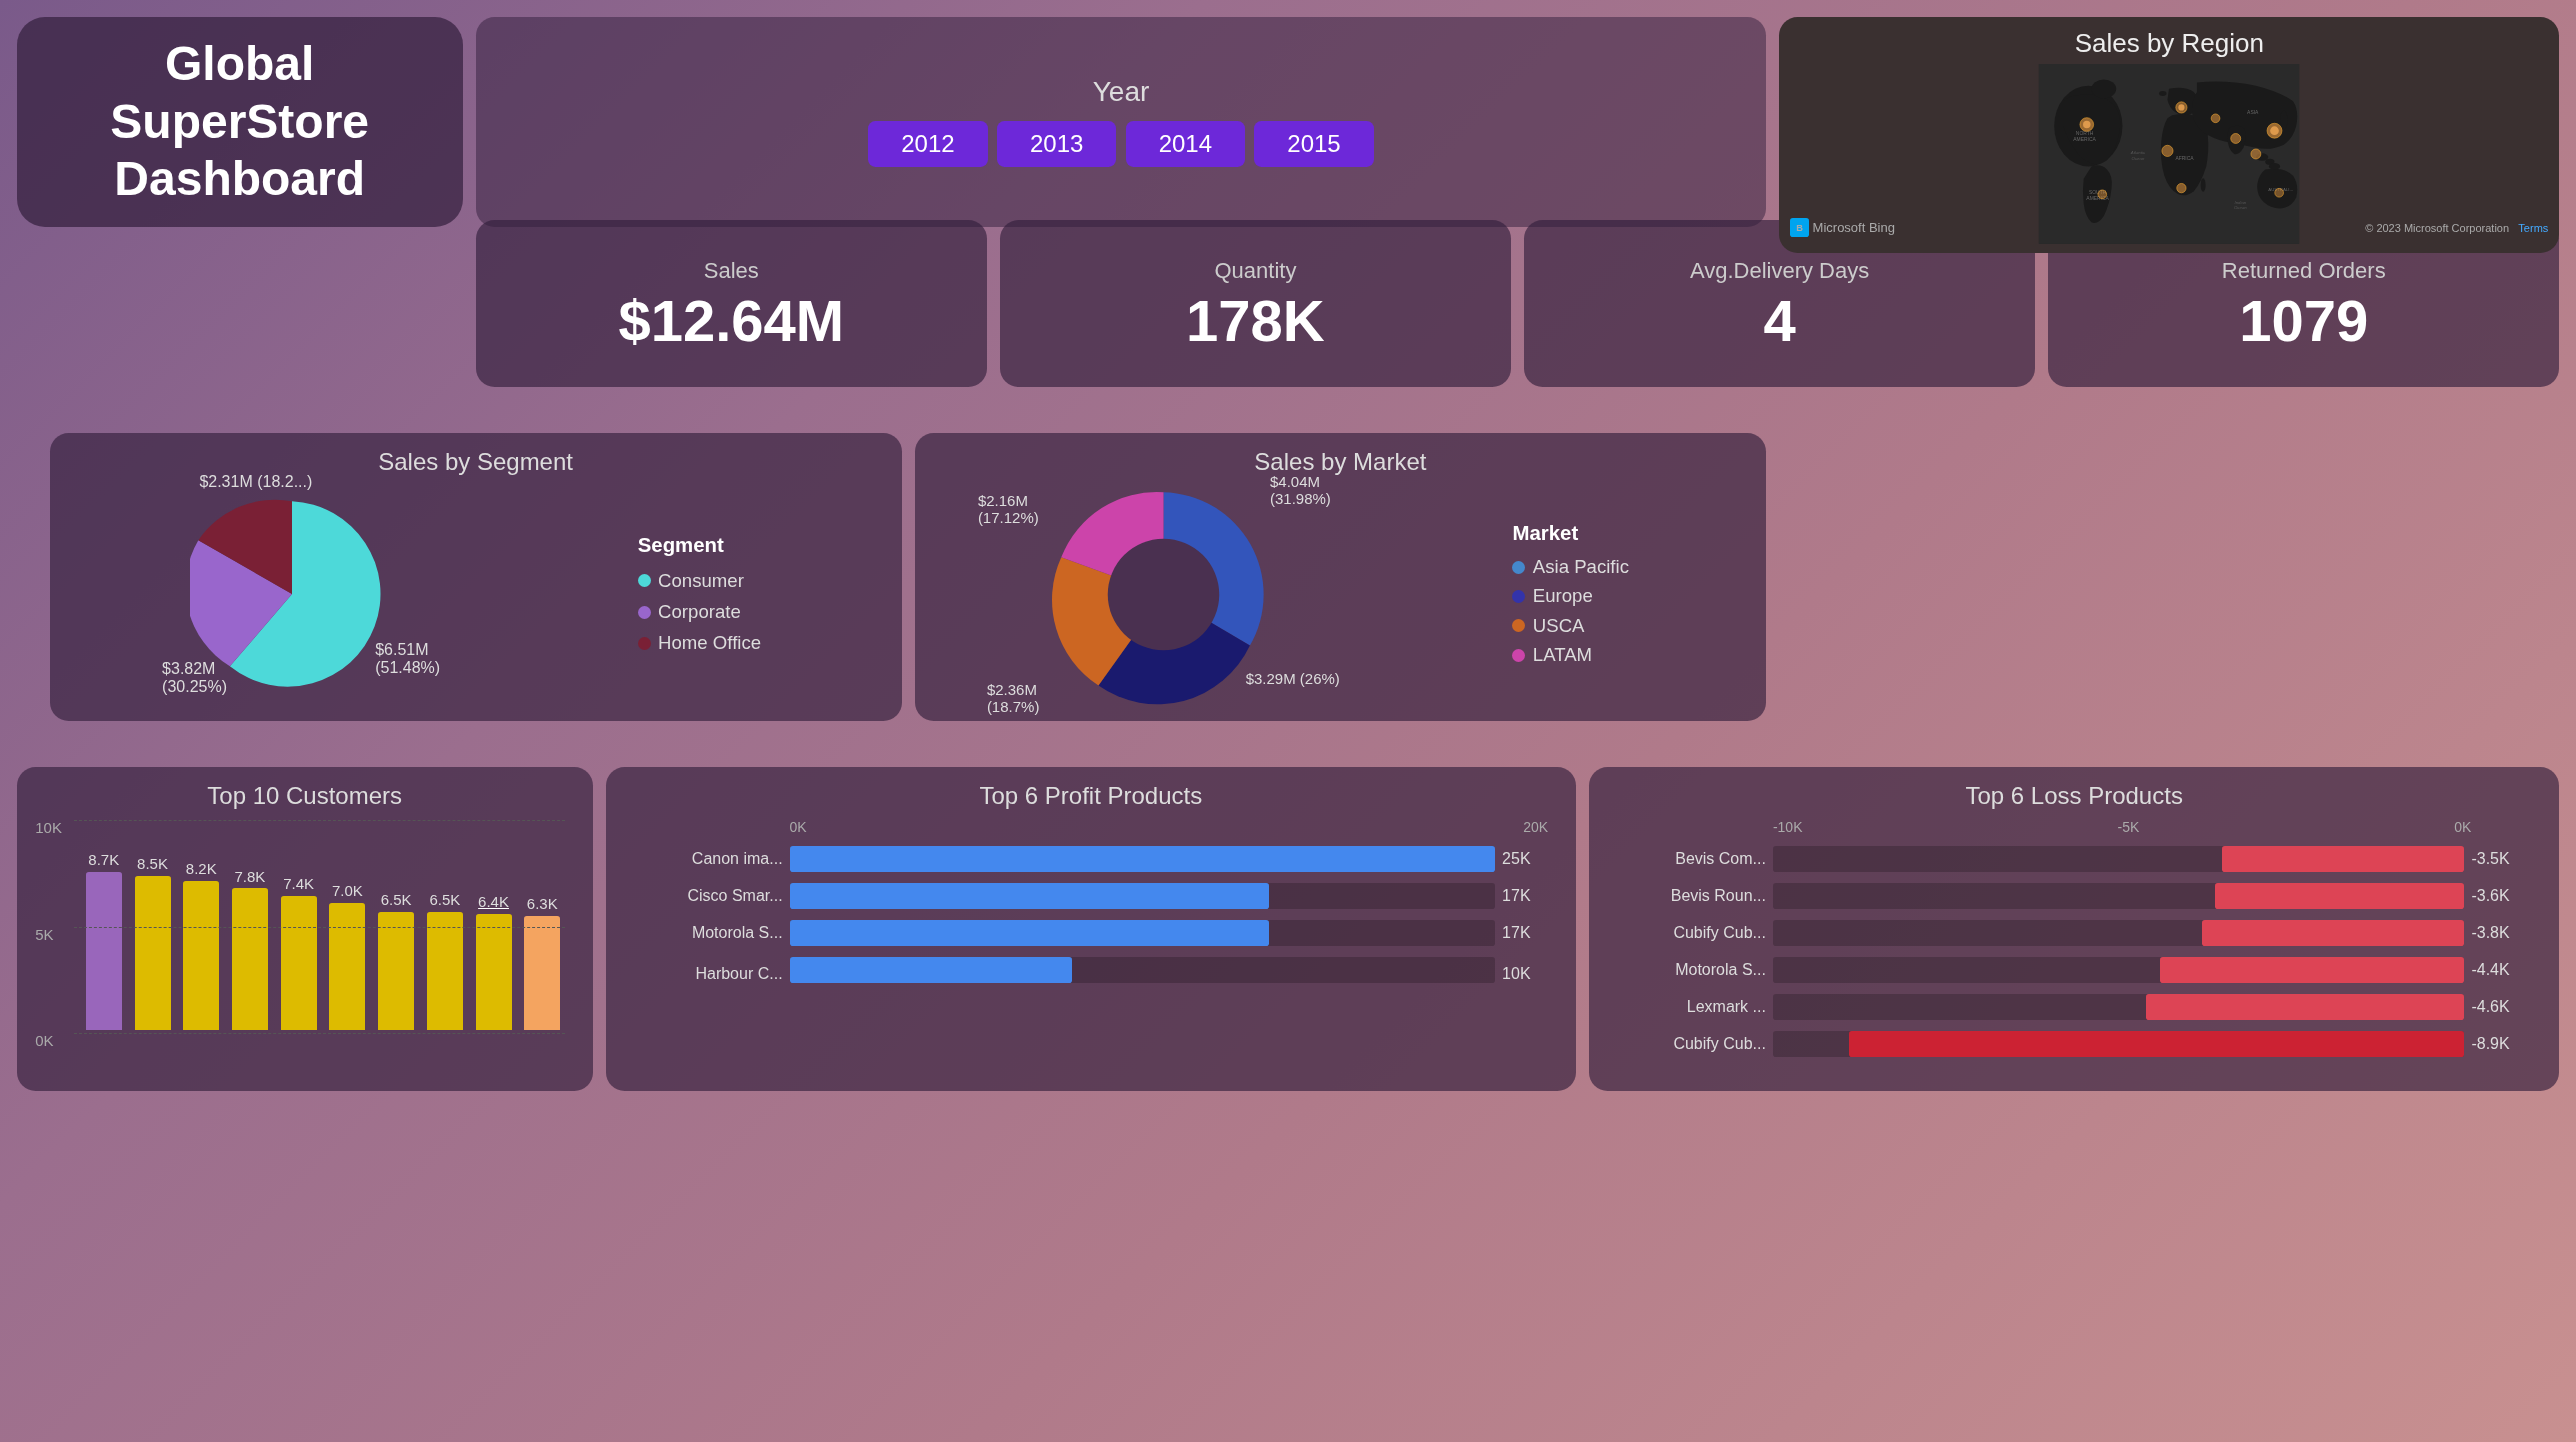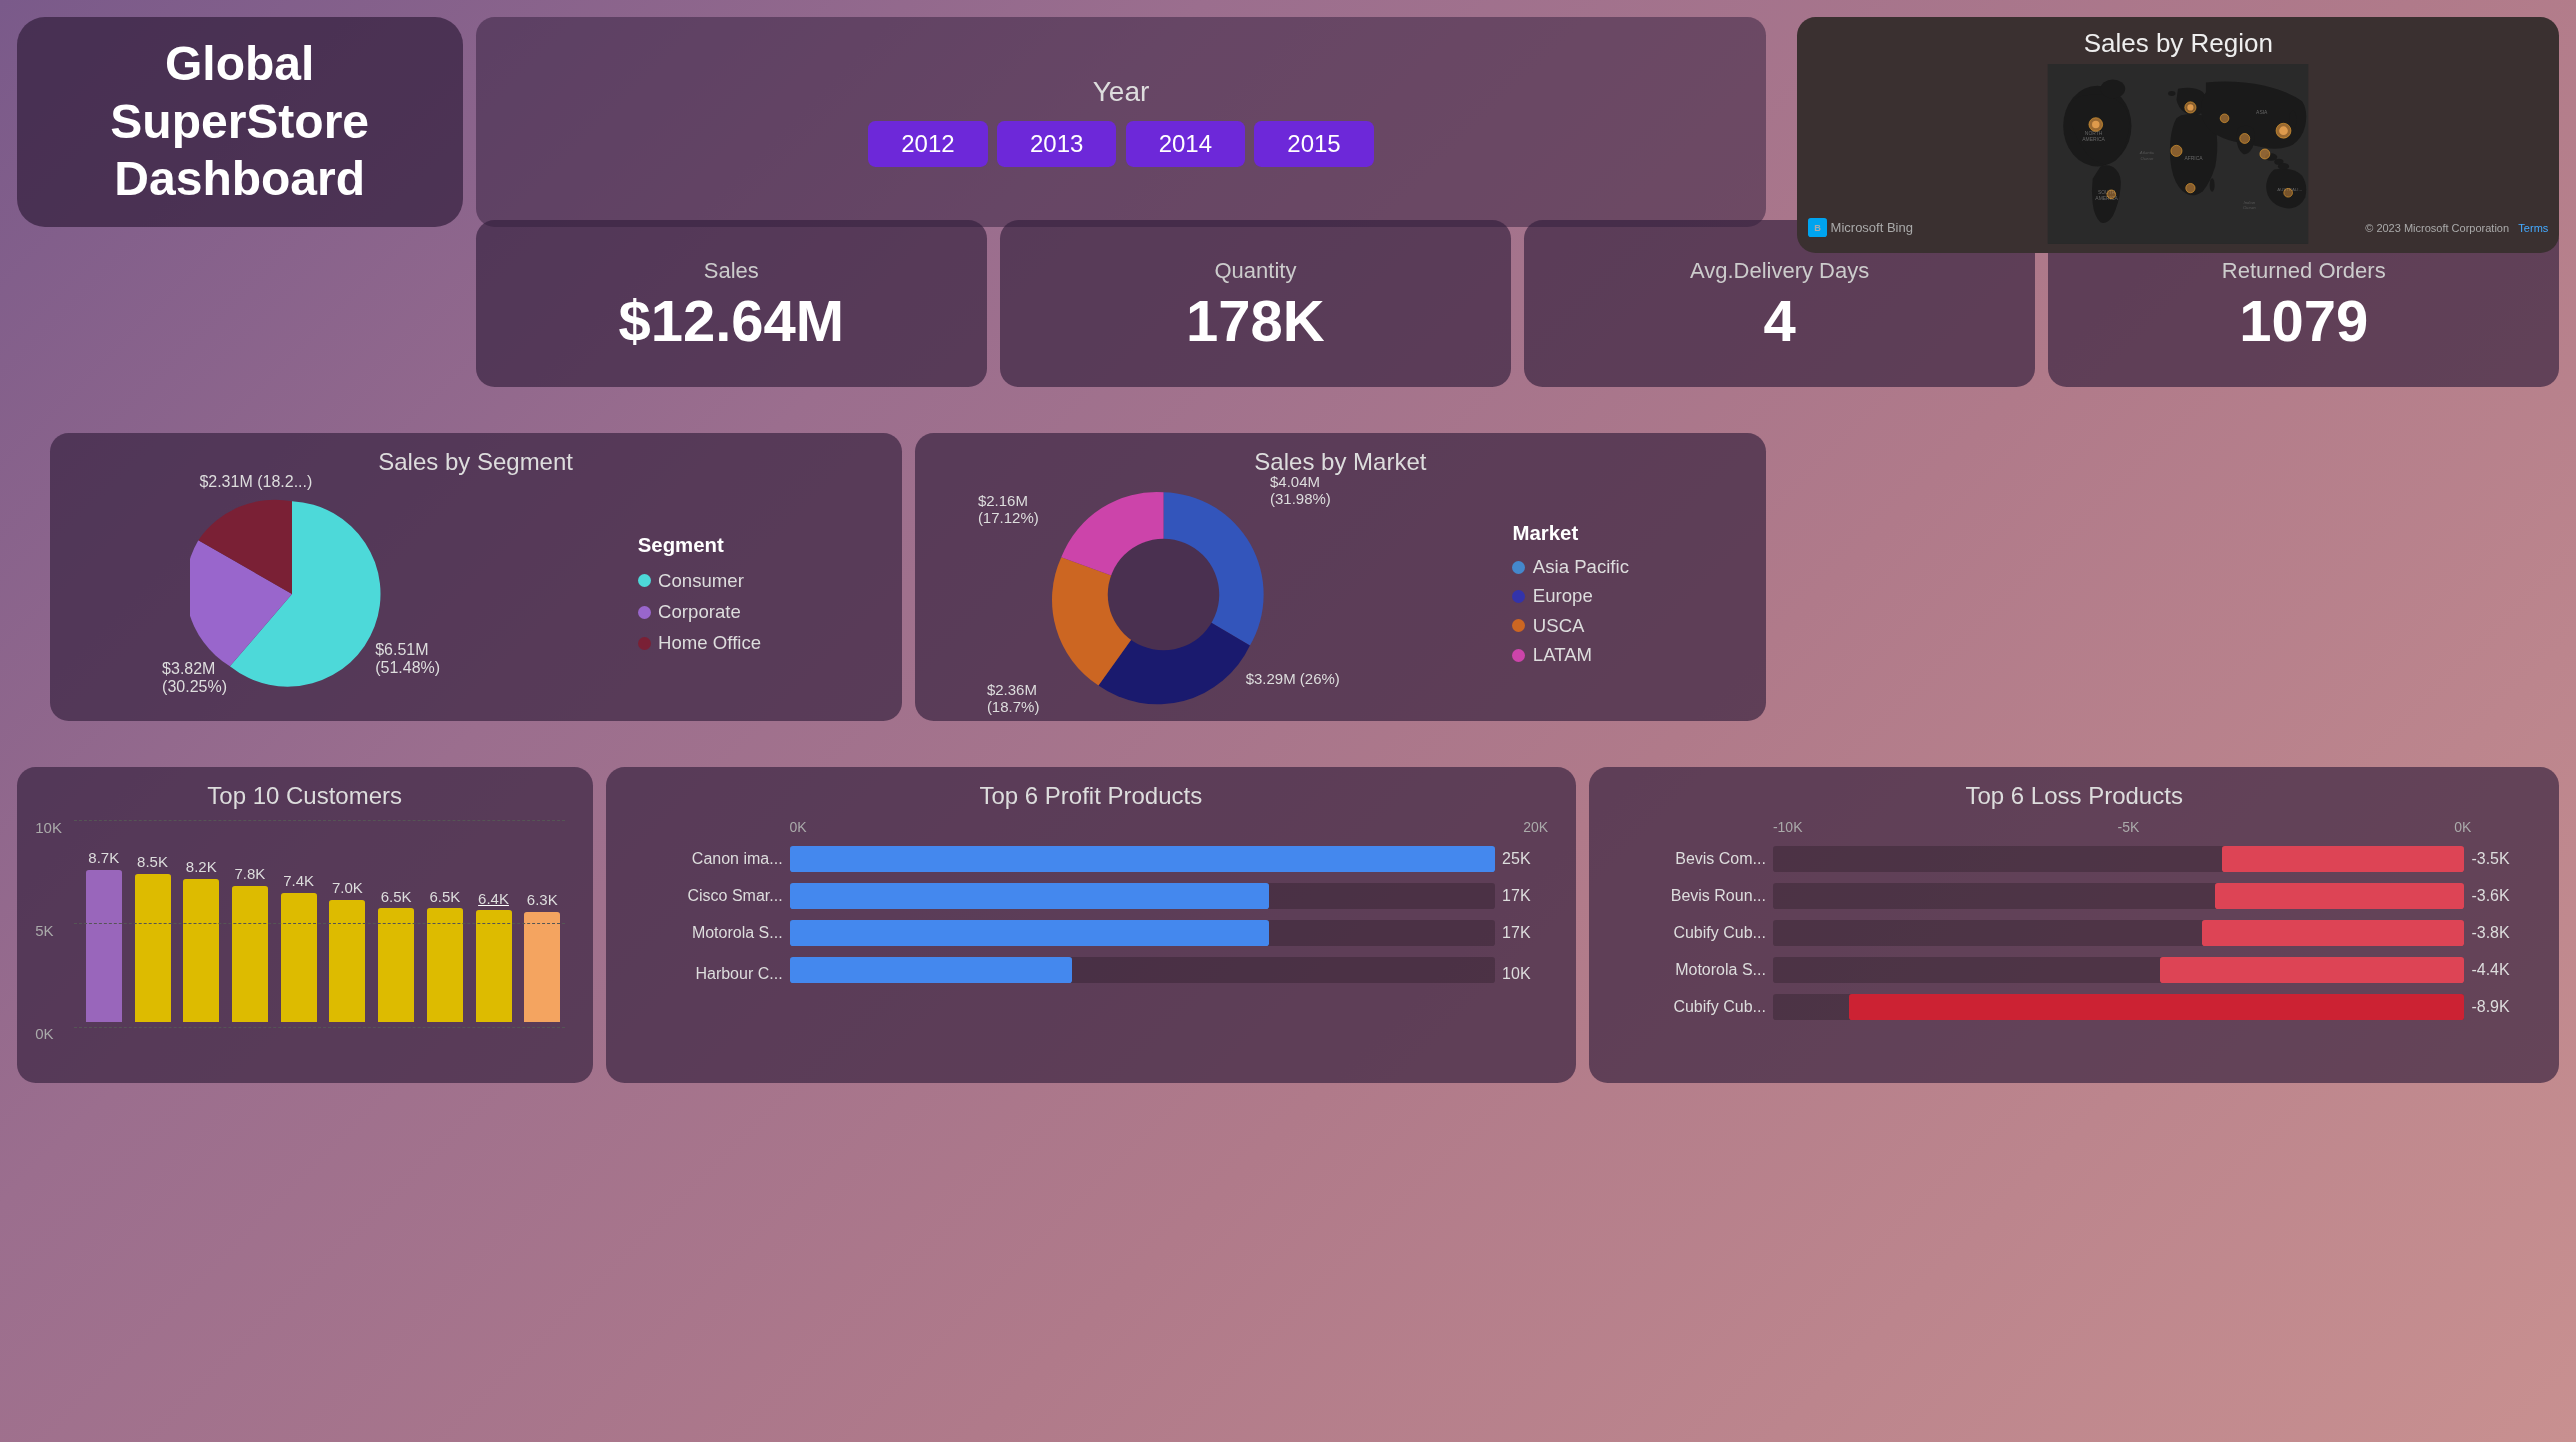--- a/index.html
+++ b/index.html
@@ -285,21 +285,21 @@
     <div class="year-card">
       <span class="year-label">Year</span>
       <div class="year-buttons" id="year-buttons-container">
           <button class="year-btn">2012</button>
           <button class="year-btn">2013</button>
           <button class="year-btn">2014</button>
           <button class="year-btn">2015</button>
         </div>
     </div>
 
-    <div class="map-card" id="map-card" style="grid-row: 1 / 4; grid-column: 3 / 4; margin-left: 18px;">
+    <div class="map-card" id="map-card" style="grid-row: 1 / 4; grid-column: 3 / 4;">
       <div class="map-title">Sales by Region</div>
       <div class="map-area">
         
         <svg viewBox="0 0 840 580" class="world-map-svg">
 
           <rect width="840" height="580" fill="#2a2a2a"></rect>
 
           <ellipse cx="160" cy="200" rx="110" ry="130" fill="#1a1a1a"></ellipse>
           <path d="M80,120 Q100,100 130,100 Q200,90 240,130 Q270,160 260,220 Q250,280 220,310 Q190,330 170,320 Q140,310 120,280 Q90,240 80,200 Z" fill="#1a1a1a"></path>
 
@@ -619,20 +619,27 @@
             <div style="width: 60px; font-size: 16px; color: rgb(221, 221, 221); text-align: left; flex-shrink: 0;">-3.8K</div>
           </div>
           <div style="display: flex; align-items: center; gap: 7.4px;">
             <div style="width: 149px; font-size: 16px; color: rgb(221, 221, 221); text-align: right; flex-shrink: 0;">Motorola S...</div>
             <div style="flex: 1 1 0%; background: rgba(0, 0, 0, 0.2); border-radius: 2.8px; height: 26px; position: relative; display: flex; align-items: center; justify-content: flex-end;">
               <div style="height: 100%; width: 44%; background: rgb(221, 68, 85); border-radius: 2.8px;"></div>
             </div>
             <div style="width: 60px; font-size: 16px; color: rgb(221, 221, 221); text-align: left; flex-shrink: 0;">-4.4K</div>
           </div>
           <div style="display: flex; align-items: center; gap: 7.4px;">
+            <div style="width: 149px; font-size: 16px; color: rgb(221, 221, 221); text-align: right; flex-shrink: 0;">Lexmark ...</div>
+            <div style="flex: 1 1 0%; background: rgba(0, 0, 0, 0.2); border-radius: 2.8px; height: 26px; position: relative; display: flex; align-items: center; justify-content: flex-end;">
+              <div style="height: 100%; width: 46%; background: rgb(221, 68, 85); border-radius: 2.8px;"></div>
+            </div>
+            <div style="width: 60px; font-size: 16px; color: rgb(221, 221, 221); text-align: left; flex-shrink: 0;">-4.6K</div>
+          </div>
+          <div style="display: flex; align-items: center; gap: 7.4px;">
             <div style="width: 149px; font-size: 16px; color: rgb(221, 221, 221); text-align: right; flex-shrink: 0;">Cubify Cub...</div>
             <div style="flex: 1 1 0%; background: rgba(0, 0, 0, 0.2); border-radius: 2.8px; height: 26px; position: relative; display: flex; align-items: center; justify-content: flex-end;">
               <div style="height: 100%; width: 89%; background: rgb(204, 34, 51); border-radius: 2.8px;"></div>
             </div>
             <div style="width: 60px; font-size: 16px; color: rgb(221, 221, 221); text-align: left; flex-shrink: 0;">-8.9K</div>
           </div>
         </div>
     </div>
   </div>
 </div>

